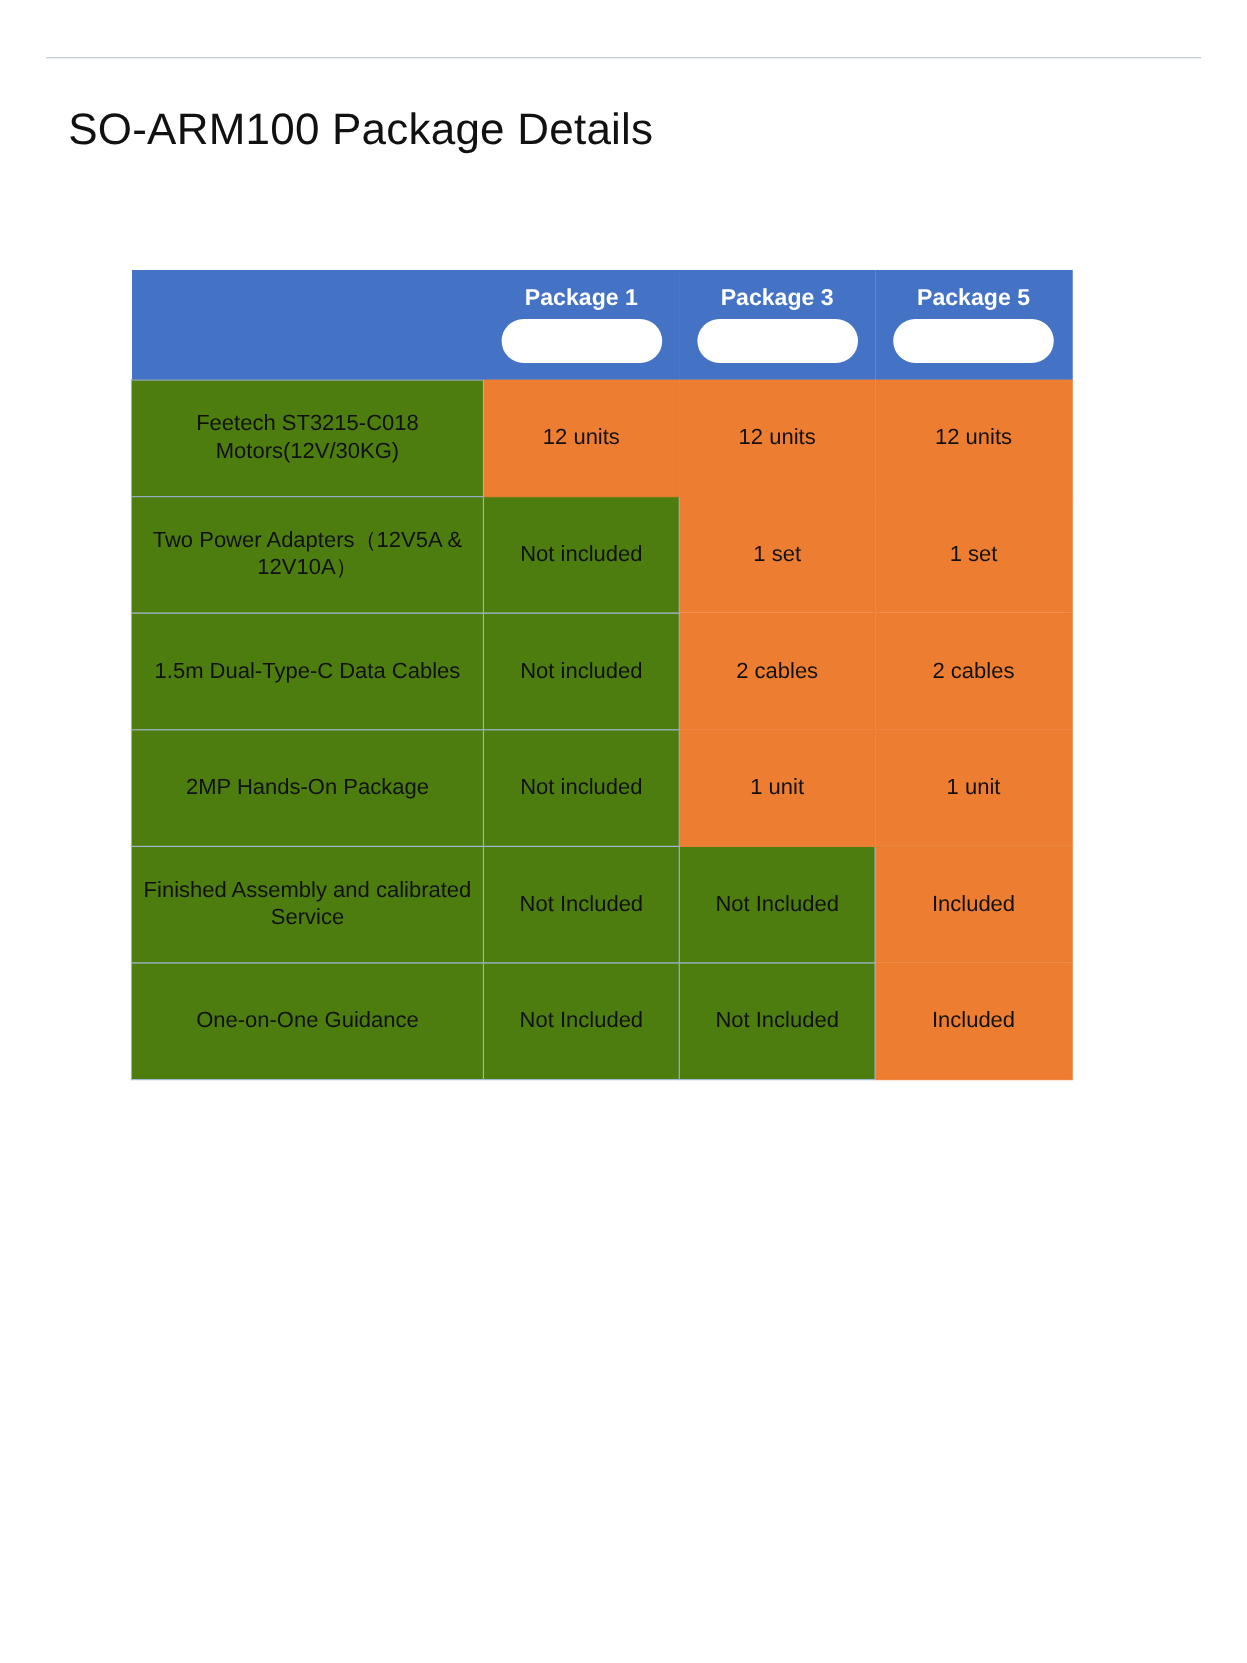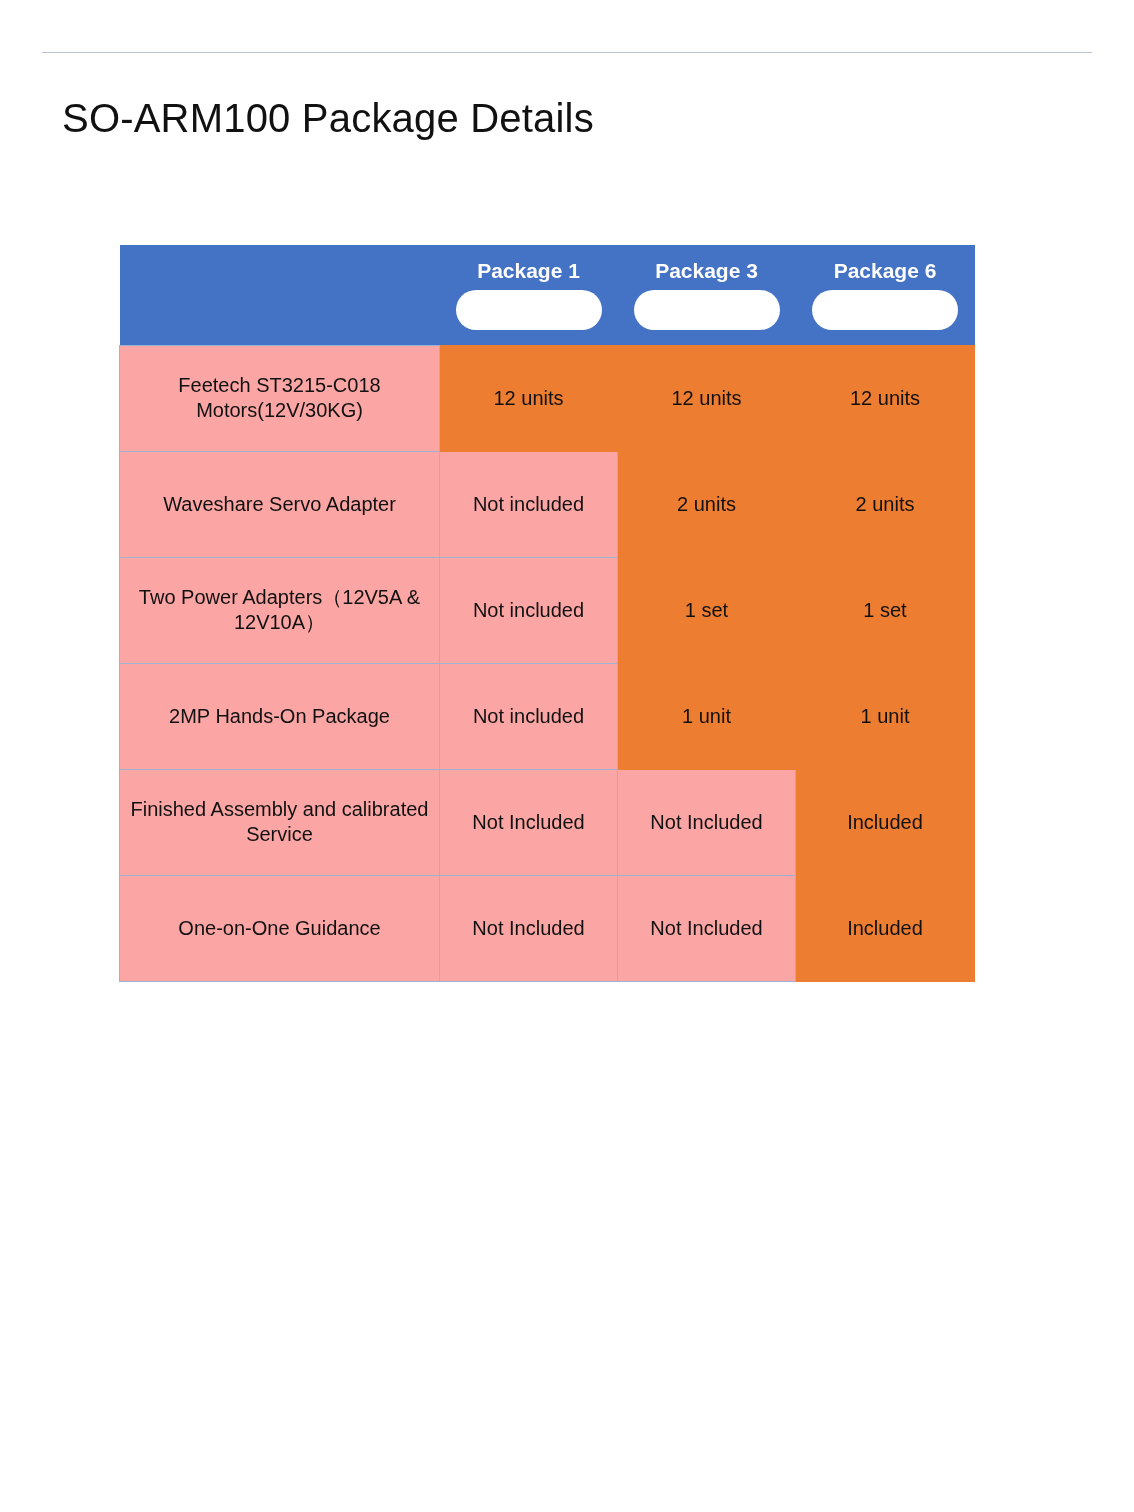--- a/index.html
+++ b/index.html
@@ -85,21 +85,21 @@
     background: #ffffff;
     border-radius: 20px;
   }
   tbody td {
     border: 1px solid #9cb3d4;
     font-size: 20px;
     text-align: center;
     vertical-align: middle;
     padding: 10px 8px;
     line-height: 1.25;
-    background: #fca5a5;
+    background: #4d7c0f;
     color: #111111;
   }
   tbody td.label {
     border-left: 1px solid #9cb3d4;
     border-right: 1px solid #9cb3d4;
   }
   tbody td.orange {
     background: #ed7d31;
     border-color: #ed7d31;
     color: #111111;
@@ -129,43 +129,43 @@
           <th class="empty-head"></th>
           <th>
             <span class="head-label">Package 1</span>
             <span class="head-blank"></span>
           </th>
           <th>
             <span class="head-label">Package 3</span>
             <span class="head-blank"></span>
           </th>
           <th>
-            <span class="head-label">Package 6</span>
+            <span class="head-label">Package 5</span>
             <span class="head-blank"></span>
           </th>
         </tr>
       </thead>
       <tbody>
         <tr>
           <td class="label">Feetech ST3215-C018 Motors(12V/30KG)</td>
           <td class="orange">12 units</td>
           <td class="orange">12 units</td>
           <td class="orange">12 units</td>
         </tr>
         <tr>
-          <td class="label">Waveshare Servo Adapter</td>
-          <td>Not included</td>
-          <td class="orange">2 units</td>
-          <td class="orange">2 units</td>
-        </tr>
-        <tr>
           <td class="label">Two Power Adapters（12V5A &amp; 12V10A）</td>
           <td>Not included</td>
           <td class="orange">1 set</td>
           <td class="orange">1 set</td>
+        </tr>
+        <tr>
+          <td class="label">1.5m Dual-Type-C Data Cables</td>
+          <td>Not included</td>
+          <td class="orange">2 cables</td>
+          <td class="orange">2 cables</td>
         </tr>
         <tr>
           <td class="label">2MP Hands-On Package</td>
           <td>Not included</td>
           <td class="orange">1 unit</td>
           <td class="orange">1 unit</td>
         </tr>
         <tr>
           <td class="label">Finished Assembly  and calibrated Service</td>
           <td>Not Included</td>

